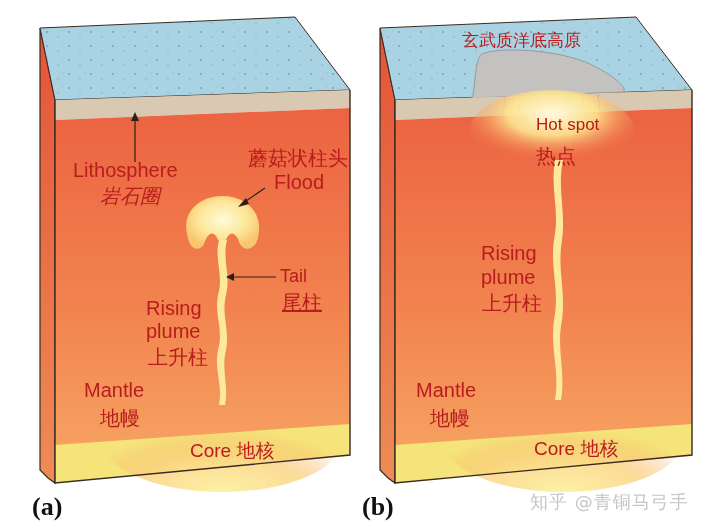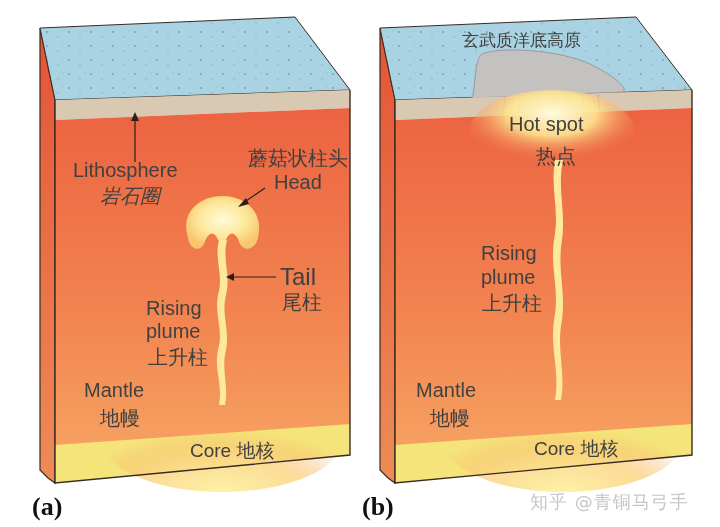--- a/index.html
+++ b/index.html
@@ -1,19 +1,19 @@
 <!DOCTYPE html>
 <html><head>
   <meta charset="utf-8">
   <style>
     html, body { margin: 0; padding: 0; background: #ffffff; }
     body { width: 720px; height: 527px; position: relative; overflow: hidden;
            font-family: "Liberation Sans", "DejaVu Sans", sans-serif; color: #1e1a16; }
     svg.scene { position: absolute; left: 0; top: 0; }
-    .lbl { position: absolute; white-space: nowrap; font-size: 19px; line-height: 21px; color: #404040; }
+    .lbl { position: absolute; white-space: nowrap; font-size: 19px; line-height: 21px; color: #b91c1c; }
     .zh { font-family: "DejaVu Sans", sans-serif; font-size: 20px; line-height: 20px; }
     .panel-tag { position: absolute; font-family: "Liberation Serif", "DejaVu Serif", serif;
                  font-weight: bold; font-size: 26px; color: #111; }
     .watermark { position: absolute; font-family: "DejaVu Sans", sans-serif; font-size: 18px;
                  color: rgba(150,150,150,0.55); white-space: nowrap; letter-spacing: 1px; }
     .panel { position: absolute; left: 0; top: 0; width: 720px; height: 527px; }
   </style>
 </head>
 <body>
 
@@ -107,41 +107,41 @@
     <path d="M555,160 C550,190 560,210 554,240 C550,270 560,290 554,320 C550,350 560,370 555,400 L561,400 C566,370 556,350 562,320 C566,290 557,270 562,240 C566,210 557,190 563,160 Z" fill="#fde99c"></path>
     <polyline points="395,100 395,483 692,455 692,90" fill="none" stroke="#3a2a22" stroke-width="1.4"></polyline>
   </g>
 </svg>
 
 <div class="panel">
   <div class="lbl" style="left:73px; top:160px; font-size:20px;">Lithosphere</div>
   <div class="lbl zh" style="left:100px; top:186px;font-style:italic;">岩石圈</div>
 
   <div class="lbl zh" style="left:248px; top:148px;">蘑菇状柱头</div>
-  <div class="lbl" style="left:274px; top:172px; font-size:20px;">Head</div>
+  <div class="lbl" style="left:274px; top:172px; font-size:20px;">Flood</div>
 
-  <div class="lbl" style="left:280px; top:266px; font-size:24px;text-align:right;">Tail</div>
-  <div class="lbl zh" style="left:282px; top:292px;">尾柱</div>
+  <div class="lbl" style="left:280px; top:266px; font-size:18px;text-align:right;">Tail</div>
+  <div class="lbl zh" style="left:282px; top:292px;text-decoration:underline;">尾柱</div>
 
   <div class="lbl" style="left:146px; top:298px; font-size:20px;">Rising</div>
   <div class="lbl" style="left:146px; top:321px; font-size:20px;">plume</div>
   <div class="lbl zh" style="left:148px; top:347px;">上升柱</div>
 
   <div class="lbl" style="left:84px; top:380px; font-size:20px;">Mantle</div>
   <div class="lbl zh" style="left:100px; top:408px;">地幔</div>
 
   <div class="lbl" style="left:190px; top:440px; font-size:19px;">Core 地核</div>
 
   <div class="panel-tag" style="left:32px; top:492px;">(a)</div>
 </div>
 
 <div class="panel">
   <div class="lbl zh" style="left:462px; top:30px; font-size:17px;">玄武质洋底高原</div>
 
-  <div class="lbl" style="left:509px; top:114px; font-size:20px;">Hot spot</div>
+  <div class="lbl" style="left:536px; top:114px; font-size:17px;">Hot spot</div>
   <div class="lbl zh" style="left:536px; top:146px;text-align:center;">热点</div>
 
   <div class="lbl" style="left:481px; top:243px; font-size:20px;">Rising</div>
   <div class="lbl" style="left:481px; top:267px; font-size:20px;">plume</div>
   <div class="lbl zh" style="left:482px; top:293px;">上升柱</div>
 
   <div class="lbl" style="left:416px; top:380px; font-size:20px;">Mantle</div>
   <div class="lbl zh" style="left:430px; top:408px;">地幔</div>
 
   <div class="lbl" style="left:534px; top:438px; font-size:19px;">Core 地核</div>

